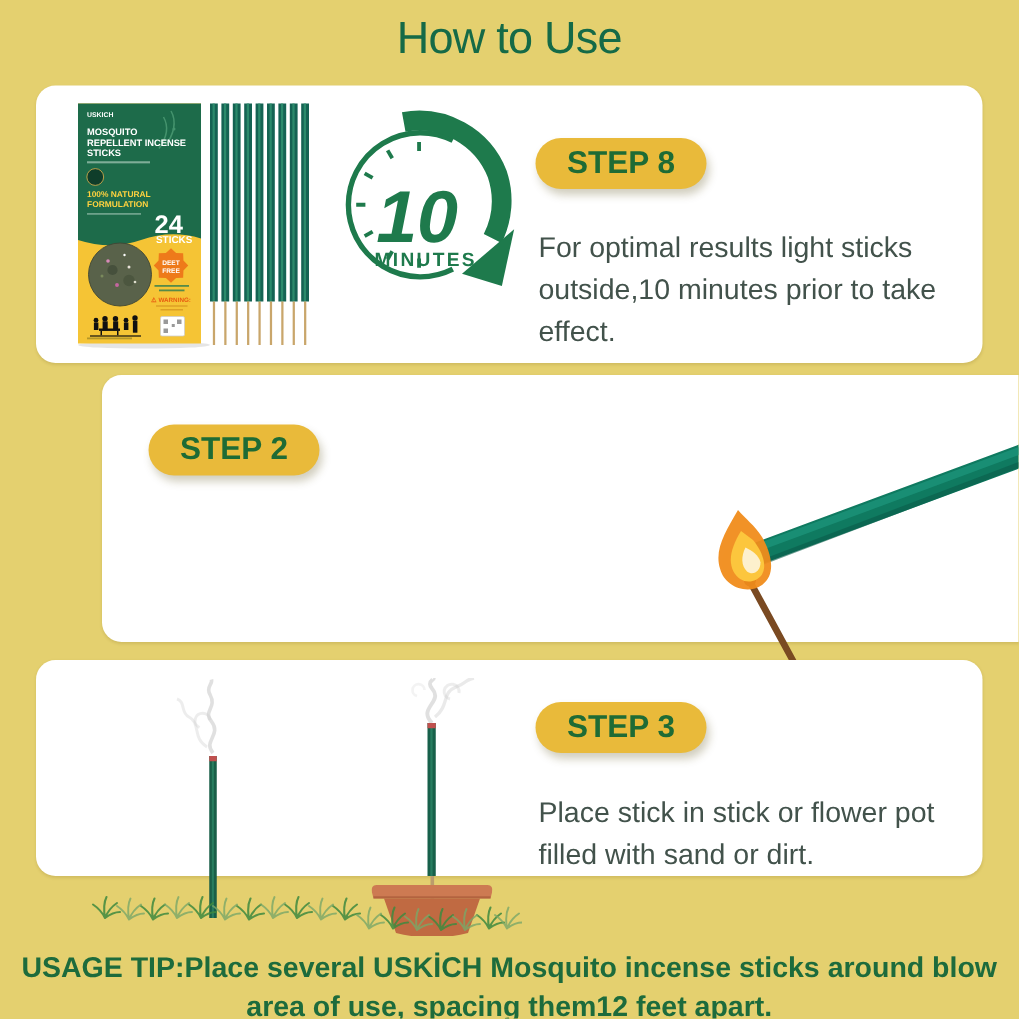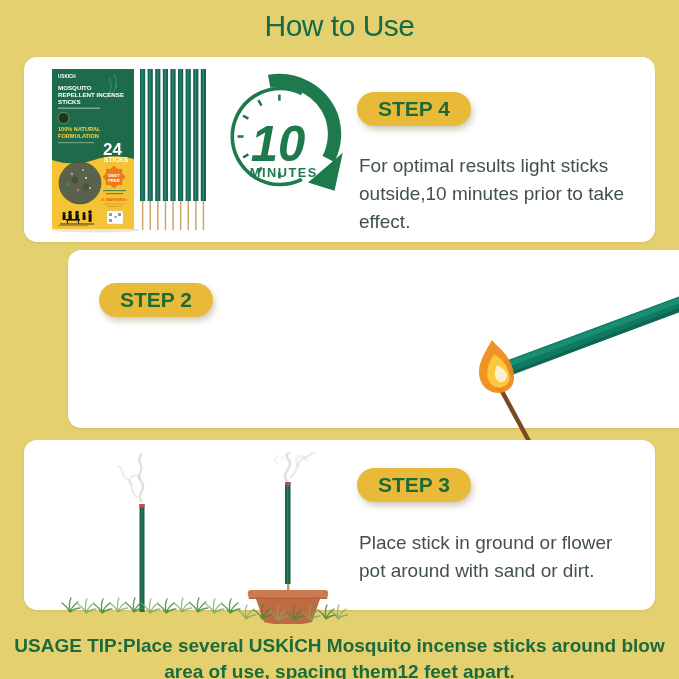--- a/index.html
+++ b/index.html
@@ -12,21 +12,21 @@
     position:absolute;top:9px;left:0;width:100%;text-align:center;
     font-size:30px;font-weight:normal;letter-spacing:-.5px;
     color:var(--title-green,#156a47);
   }
   .panel{
     position:absolute;left:24px;width:631px;background:var(--panel,#fff);
     border-radius:13px;box-shadow:0 1px 2px rgba(120,100,30,.18);
   }
   #panel1{top:57px;height:185px;}
   #panel2{top:250px;height:178px;margin-left:44px;}
-  #panel3{top:440px;height:170px;}
+  #panel3{top:440px;height:144px;}
   .step-badge{
     position:absolute;display:inline-block;
     background:var(--badge-yellow,#e9ba3a);color:var(--badge-text,#1e6b35);
     font-weight:bold;font-size:21px;padding:5px 21px;border-radius:20px;
     box-shadow:2px 4px 6px rgba(90,80,20,.28);
   }
   .step-text{
     position:absolute;color:var(--body-text,#42524b);
     font-size:19px;line-height:1.48;
   }
@@ -160,21 +160,21 @@
         <line x1="41.5" y1="103.5" x2="44.5" y2="98.3"></line>
         <line x1="62" y1="109" x2="62" y2="103"></line>
       </g>
       <path d="M52 14 A55 55 0 0 1 113 48 A55 55 0 0 1 110 90" stroke-width="13"></path>
     </g>
     <polygon points="124,84 90,113 116,121" fill="#1e7a4c"></polygon>
     <text x="34" y="92" font-size="48" font-weight="bold" font-style="italic" fill="#1e7a4c">10</text>
     <text x="33" y="108" font-size="12.5" font-weight="bold" letter-spacing="1.5" fill="#1e7a4c">MINUTES</text>
   </svg>
 
-  <span class="step-badge" id="step1-badge">STEP 4</span>
+  <span class="step-badge" id="step1-badge">STEP 8</span>
   <p class="step-text" id="step1-text">For optimal results light sticks outside,10 minutes prior to take effect.</p>
 </section>
 
 <section class="panel" id="panel2">
   <span class="step-badge" id="step2-badge">STEP 2</span>
 
   <svg class="illu" id="panel2-illu" width="245" height="185" viewBox="0 0 245 185">
     <g>
       <line x1="35" y1="113" x2="248" y2="34" stroke="#0f7a60" stroke-width="15" stroke-linecap="round"></line>
       <line x1="38" y1="108" x2="246" y2="31" stroke="#1c947a" stroke-width="5" stroke-linecap="round" opacity=".8"></line>
@@ -251,19 +251,19 @@
         <use href="#tuft" x="176" y="161"></use>
           <use href="#tuft" x="208" y="167"></use>
         <use href="#tuft" x="240" y="168"></use>
           <use href="#tuft" x="272" y="168"></use>
         <use href="#tuft" x="300" y="167"></use>
       </g>
     </g>
   </svg>
 
   <span class="step-badge" id="step3-badge">STEP 3</span>
-  <p class="step-text" id="step3-text">Place stick in ground or flower pot around with sand or dirt.</p>
+  <p class="step-text" id="step3-text">Place stick in stick or flower pot filled with sand or dirt.</p>
 </section>
 
 <footer class="usage-tip">
   <div>USAGE TIP:Place several USKİCH Mosquito incense sticks around blow</div>
   <div>area of use, spacing them12 feet apart.</div>
 </footer>
 
 </body></html>

